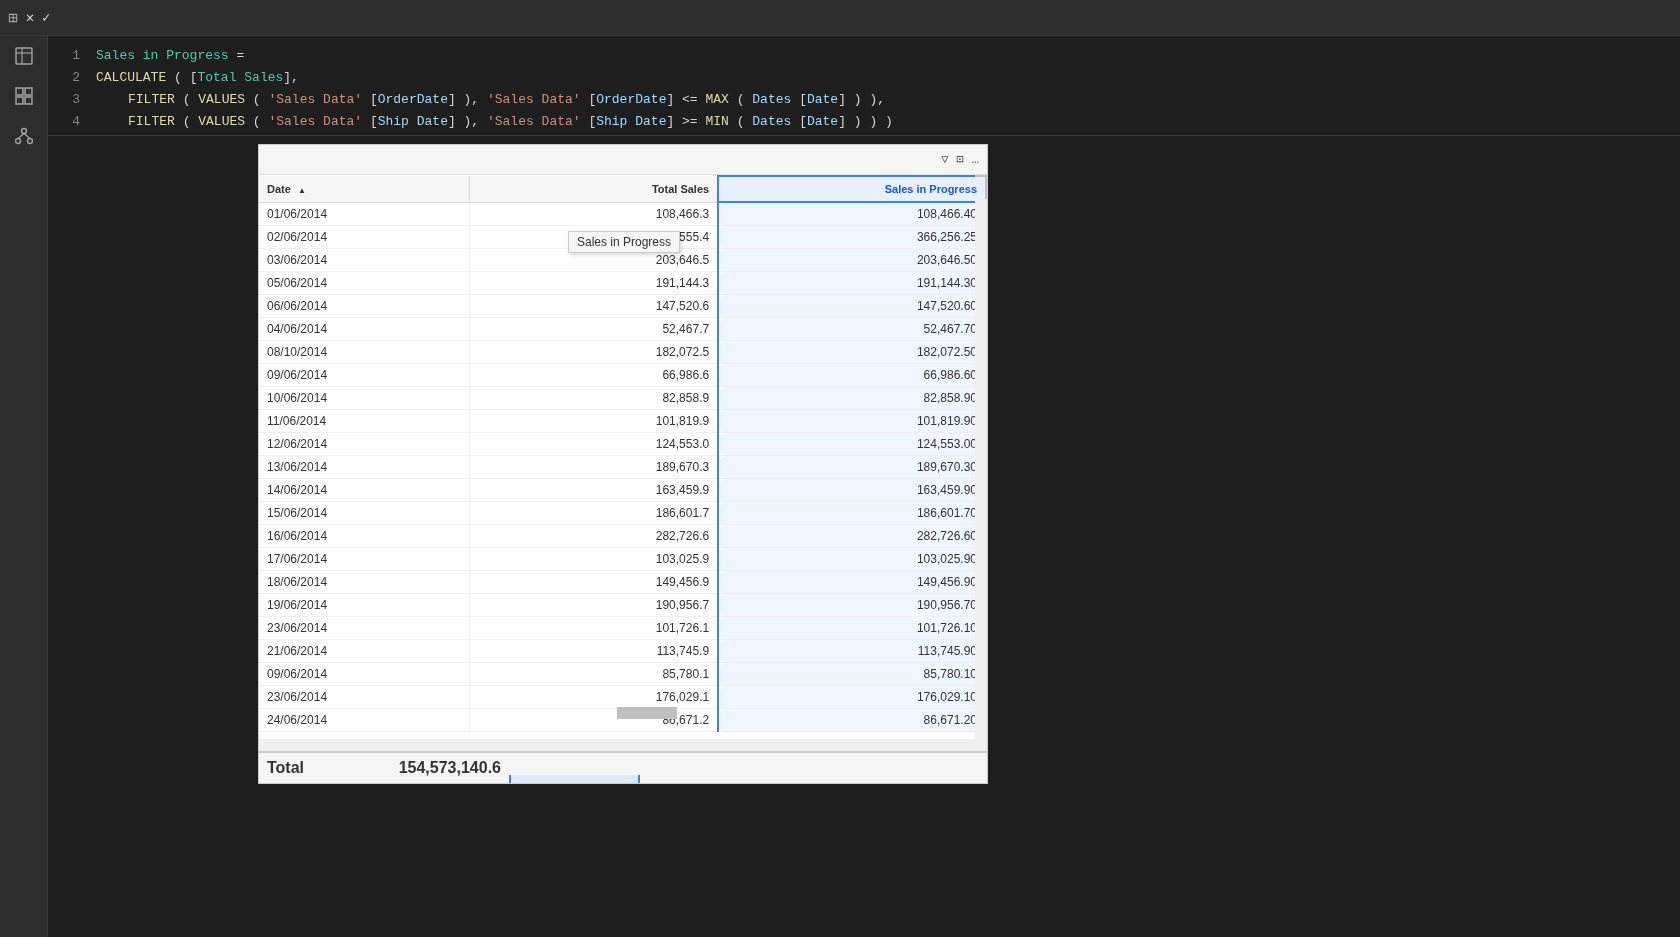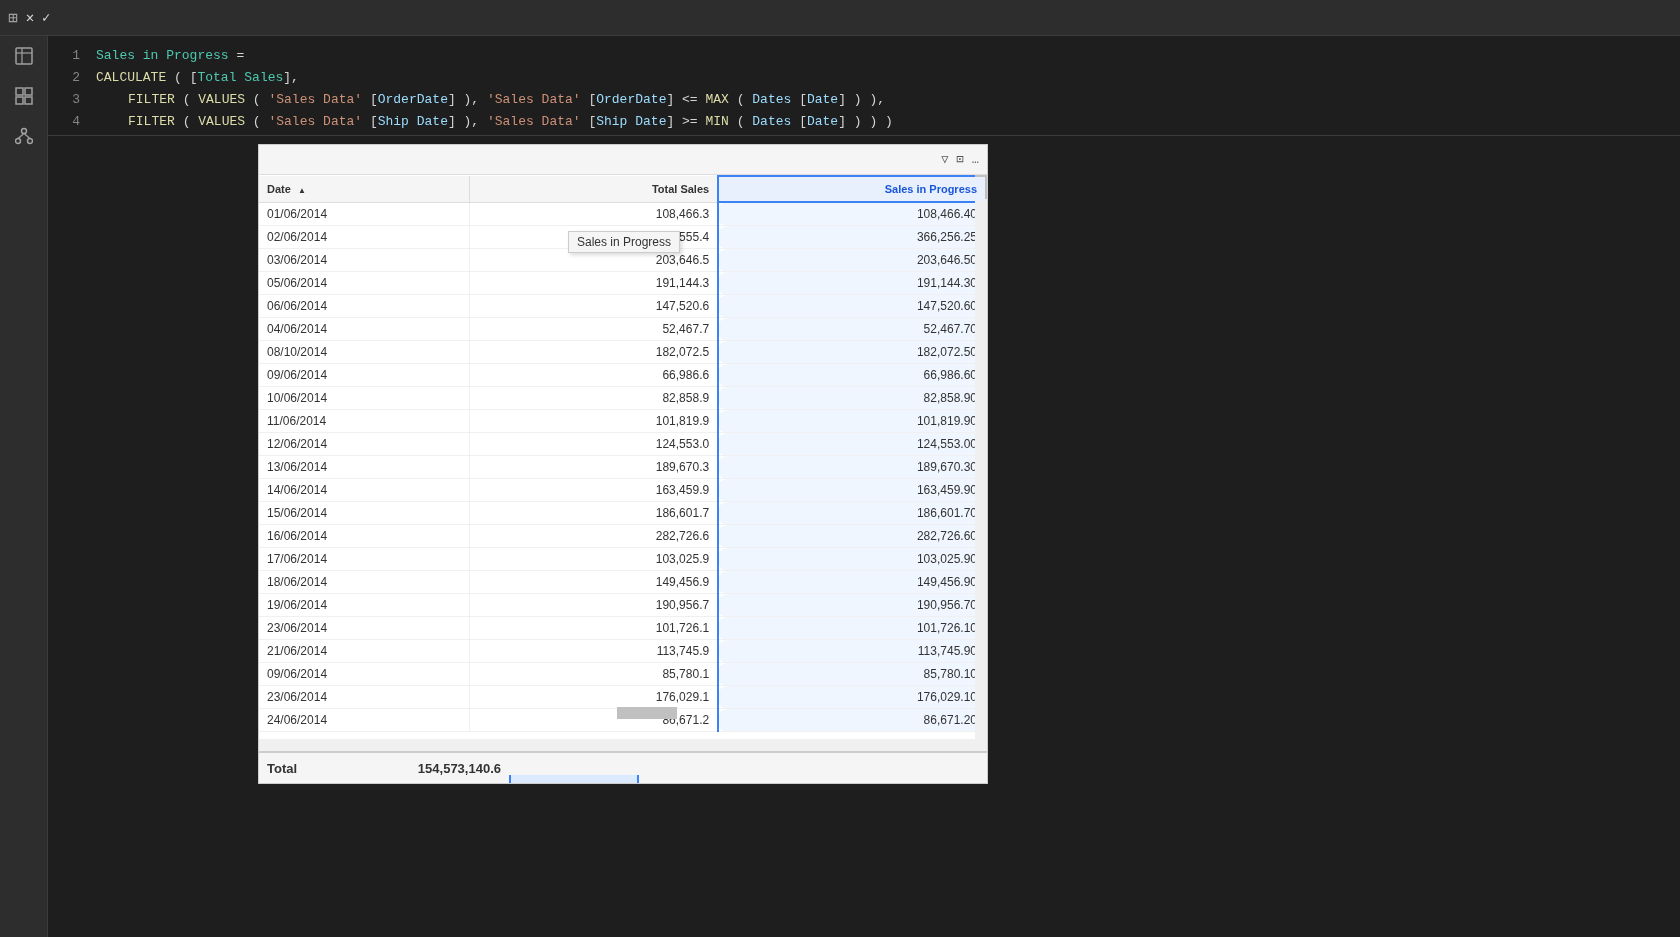--- a/index.html
+++ b/index.html
@@ -192,21 +192,21 @@
     }
 
     
     .table-footer {
       height: 32px;
       background: #f5f5f5;
       border-top: 2px solid #ccc;
       display: flex;
       align-items: center;
       font-weight: bold;
-      font-size: 13px;
+      font-size: 16px;
       font-family: 'Segoe UI', Arial, sans-serif;
       color: #333;
     }
 
     .footer-label {
       padding: 0 8px;
       min-width: 120px;
       text-align: left;
     }
 

